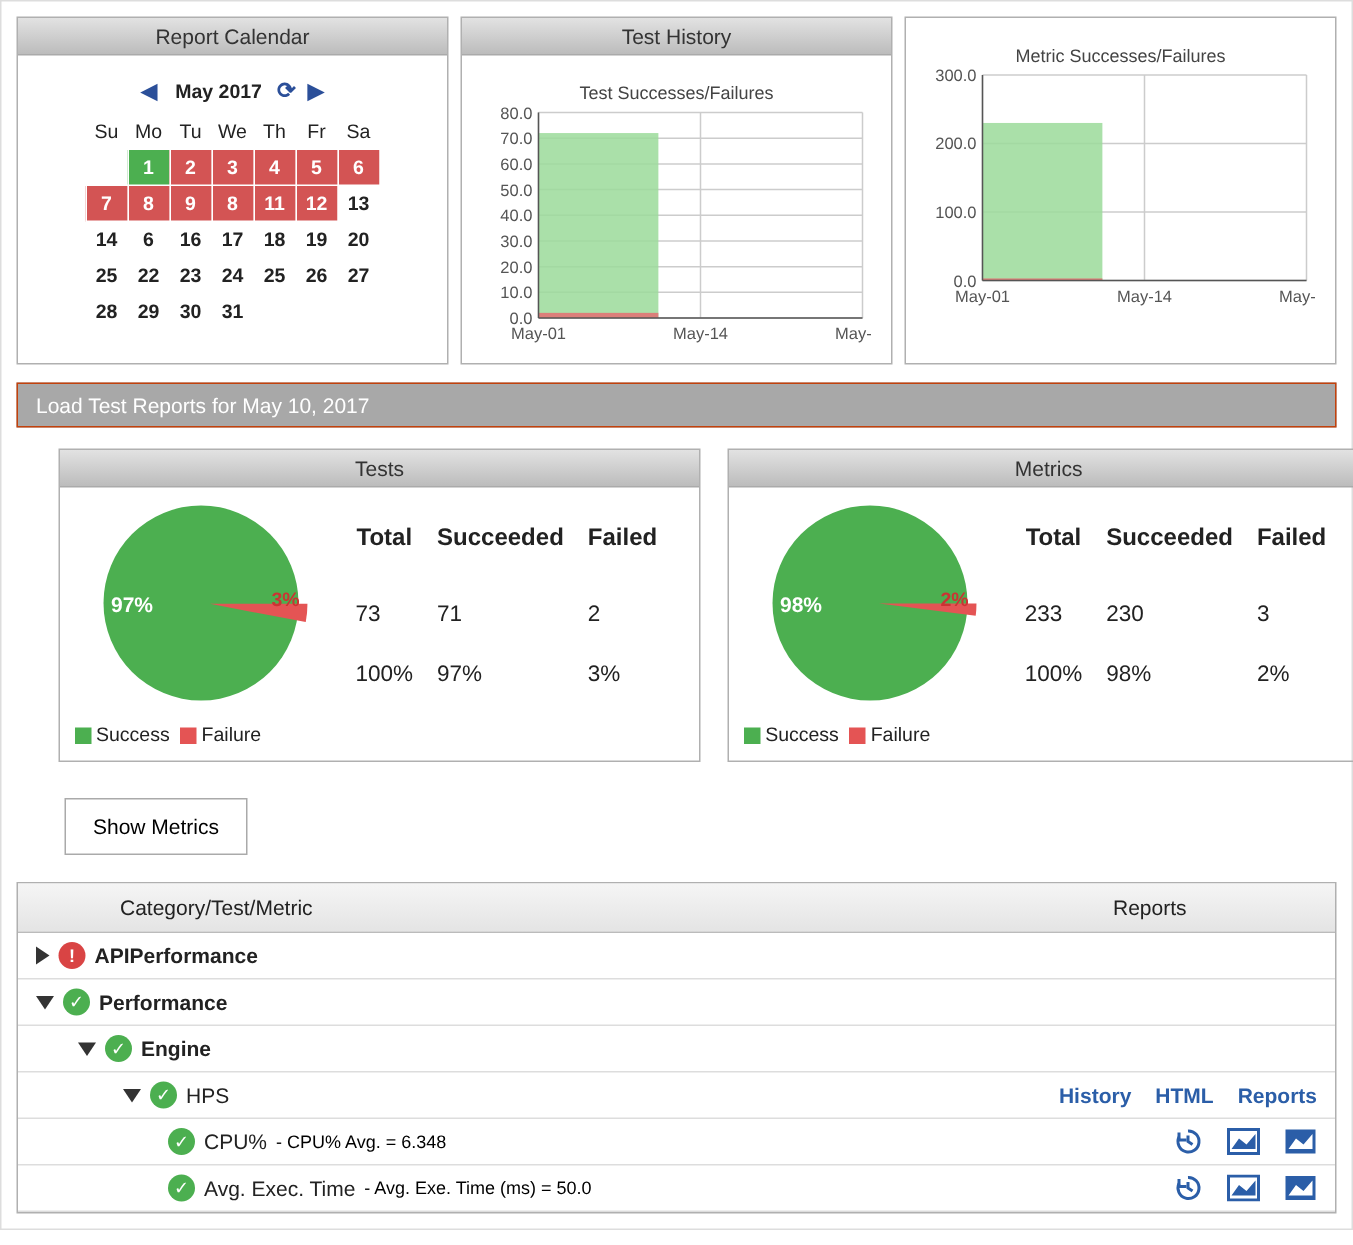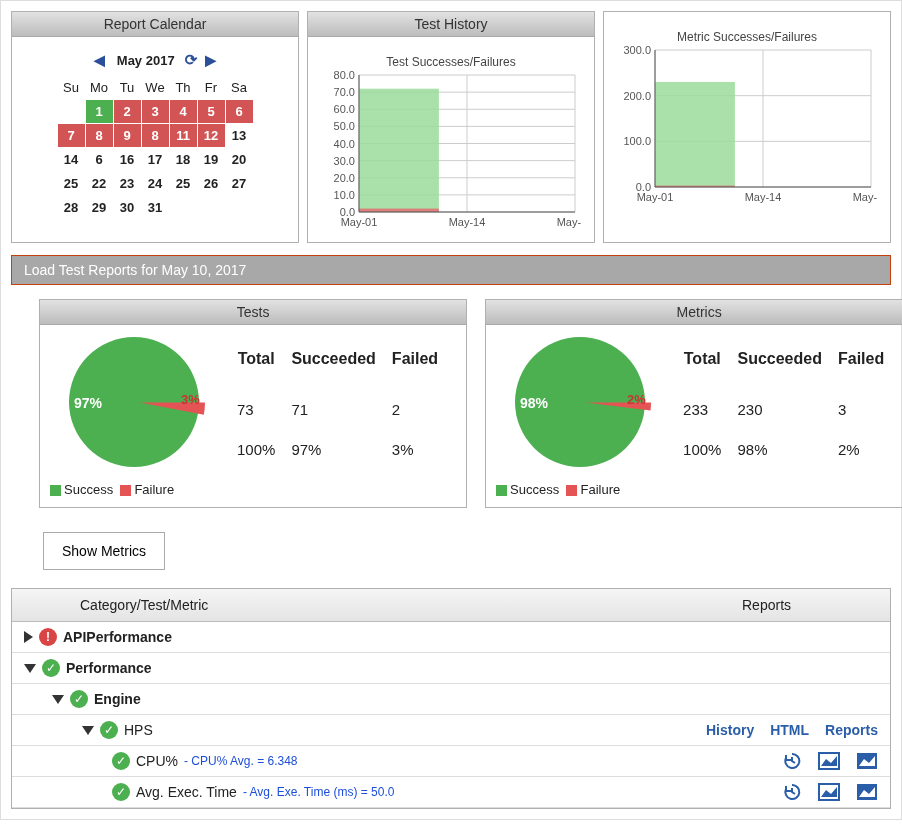--- a/index.html
+++ b/index.html
@@ -97,21 +97,21 @@
   .tree-row .reports { display: flex; gap: 16px; align-items: center; font-weight: bold; }
   .tri { display: inline-block; width: 0; height: 0; }
   .tri.closed { border-top: 6px solid transparent; border-bottom: 6px solid transparent; border-left: 9px solid #333; }
   .tri.open { border-left: 6px solid transparent; border-right: 6px solid transparent; border-top: 9px solid #333; }
   .status-ico { width: 18px; height: 18px; border-radius: 50%; display: inline-flex; align-items: center; justify-content: center; color: #fff; font-size: 12px; }
   .status-ico.ok { background: #4CAF50; }
   .status-ico.err { background: #d94444; font-weight: bold; }
   .indent1 { padding-left: 28px; }
   .indent2 { padding-left: 58px; }
   .indent3 { padding-left: 88px; }
-  .metric-sub { color: #1d4ed8; font-size: 12px; }
+  .metric-sub { color: #000000; font-size: 12px; }
   .link { color: #2b5ea8; cursor: pointer; }
   .icon-btn { color: #2b5ea8; cursor: pointer; display:inline-flex; }
 </style>
 </head>
 <body>
 
 <div class="container">
 
   
   <div class="top-row">

